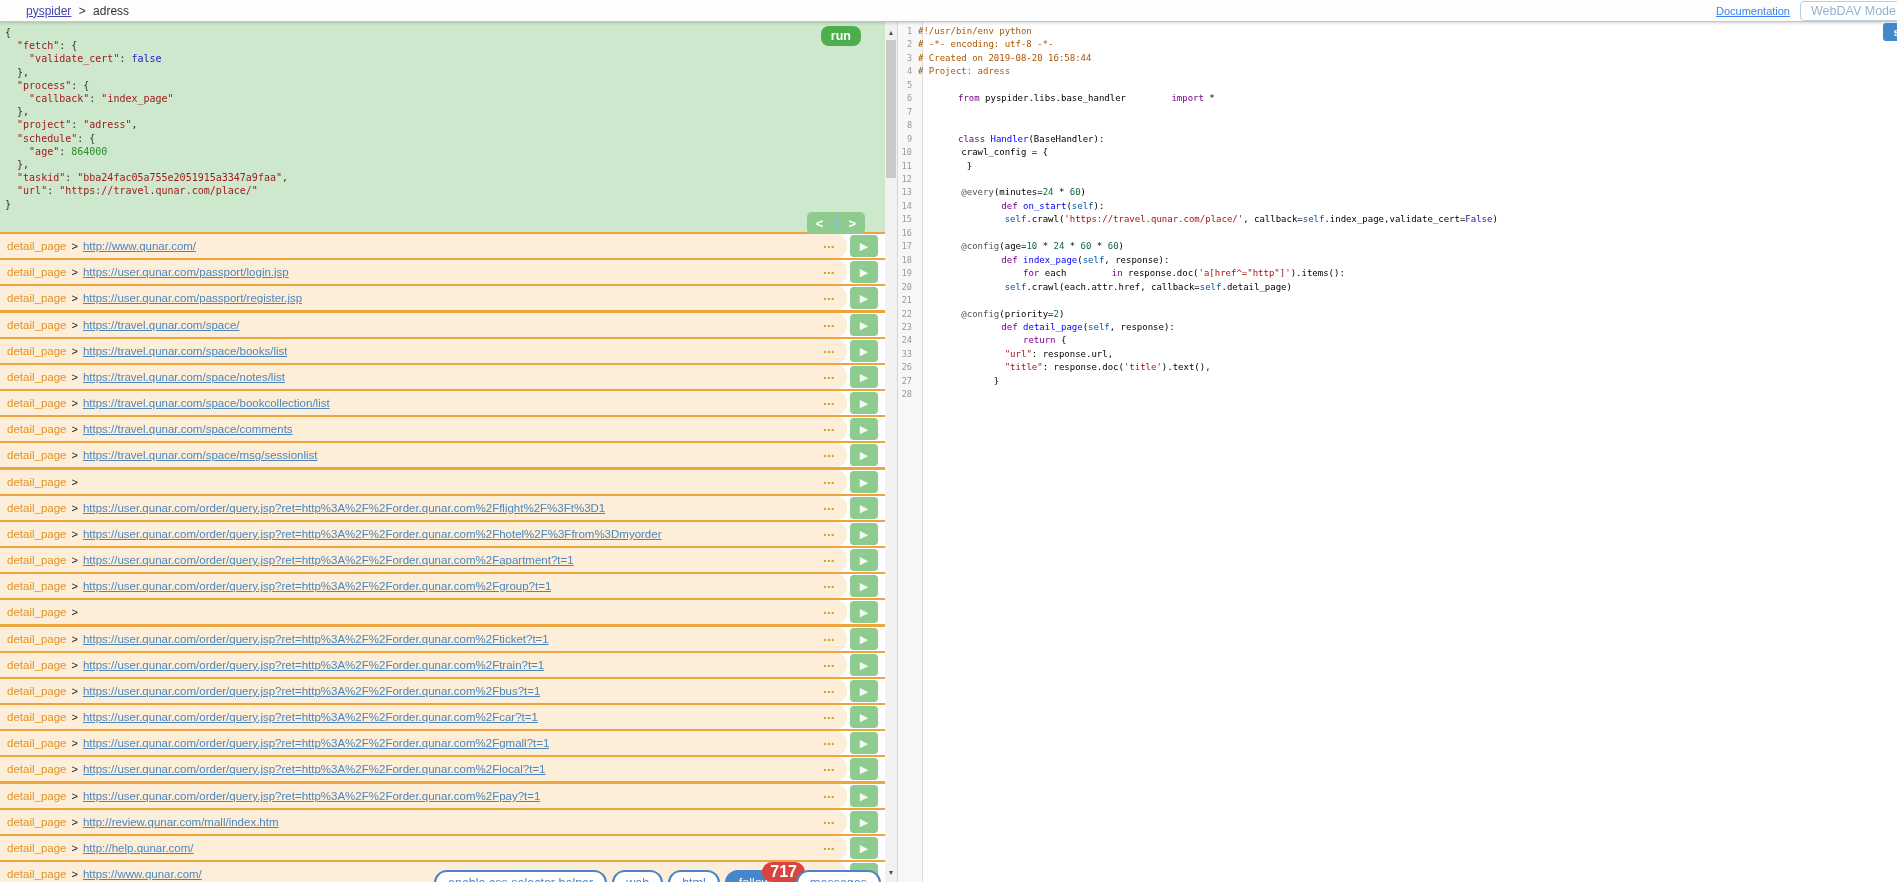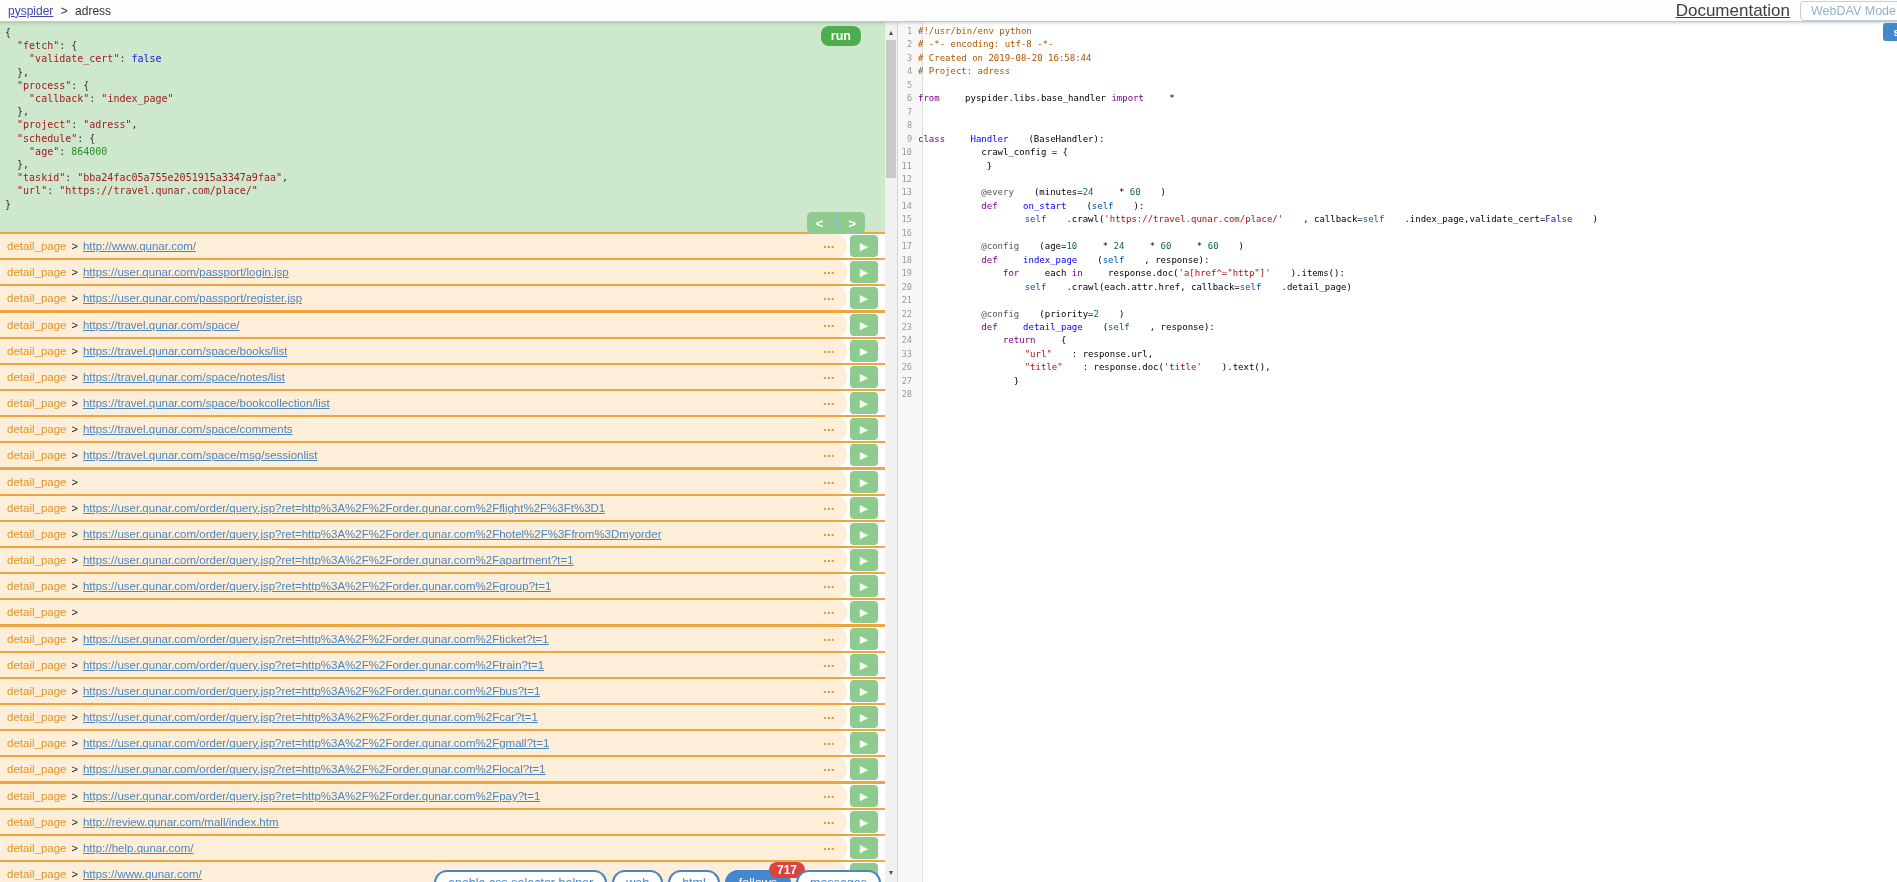--- a/index.html
+++ b/index.html
@@ -3,25 +3,25 @@
 <meta charset="utf-8">
 <style>
   * { margin:0; padding:0; box-sizing:border-box; }
   html,body { width:1897px; height:882px; overflow:hidden; background:#fff;
     font-family:"Liberation Sans", sans-serif; position:relative; }
 
   
   .top-header { height:22px; background:#fdfdfd; border-bottom:1px solid #c6c6c6;
     box-shadow:0 1px 3px rgba(0,0,0,.18); display:flex; align-items:center;
     justify-content:space-between; padding:0 6px 0 8px; position:relative; z-index:30; }
-  .crumb { font-size:12px; color:#333; }
+  .crumb { font-size:12px; color:#333;margin-left:18px; }
   .crumb a { color:#4444b4; text-decoration:underline; cursor:pointer; }
   .crumb .sep { margin:0 4px; color:#333; }
   .header-right { display:flex; align-items:center; gap:10px; margin-right:-16px; }
-  .doc-link { color:#404040; font-size:17px; text-decoration:underline; cursor:pointer; white-space:nowrap;margin-left:17px; }
+  .doc-link { color:#3b82f6; font-size:11px; text-decoration:underline; cursor:pointer; white-space:nowrap;margin-left:17px; }
   .webdav-btn { background:#fff; border:1px solid #b9cfe2; color:#93b3cd; font-size:12.5px;
     padding:2px 10px; border-radius:4px; white-space:nowrap; cursor:pointer; }
 
   .main { display:flex; height:860px; position:relative; }
 
   
   .left-panel { width:897px; height:860px; position:relative; padding-right:12px; }
 
   .json-block { height:210px; background:#cde8cd; position:relative; }
   .json-block pre { font-family:"DejaVu Sans Mono", monospace; font-size:10px;
@@ -57,44 +57,44 @@
     border-radius:4px; color:#f2fbf2; font-size:11px; cursor:pointer;
     display:flex; align-items:center; justify-content:center; }
 
   
   .toolbar { position:absolute; bottom:-14px; right:16px; display:flex; gap:5px; z-index:20; }
   .tb-btn { position:relative; background:#fff; border:2px solid #4a86c6; color:#4a86c6;
     font-size:12.5px; padding:4px 12px; border-radius:13px; white-space:nowrap; cursor:pointer;
     font-family:"Liberation Sans", sans-serif; }
   .tb-btn.active { background:#4487ce; color:#fff; border-color:#4487ce; }
   .tb-badge { position:absolute; top:-10px; right:-16px; background:#d9443f; color:#fff;
-    font-size:12px; font-weight:bold; padding:1px 8px; border-radius:10px; }
+    font-size:16px; font-weight:bold; padding:1px 8px; border-radius:10px; }
 
   
   .vscroll { position:absolute; top:0; right:0; bottom:-22px; width:12px; background:#f1f1f1; z-index:25; }
   .sb-up,.sb-down { height:16px; display:flex; align-items:center; justify-content:center;
     font-size:7px; color:#555; cursor:pointer; }
   .sb-up { position:absolute; top:2px; left:0; right:0; }
   .sb-down { position:absolute; bottom:24px; left:0; right:0; }
   .sb-thumb { position:absolute; top:18px; left:1px; width:10px; height:138px;
     background:#c9c9c9; cursor:pointer; }
 
   
   .right-panel { flex:1; position:relative; background:#fff; border-left:1px solid #d6d6d6; }
   .gutter-strip { position:absolute; left:0; top:0; bottom:0; width:25px;
     background:#f7f7f7; border-right:1px solid #ddd; }
   .editor { position:relative; padding-top:3px; font-family:"DejaVu Sans Mono", monospace;
     font-size:9px; line-height:13.45px; cursor:text; }
   .cm-line { display:flex; }
   .ln { width:20px; flex:0 0 20px; text-align:right; padding-right:6px; color:#999;
     font-size:8.5px; }
   .lc { white-space:pre; flex:1; }
-  .t-cmt { color:#aa5500; } .t-kw { color:#770088; } .t-def { color:#0000ff; }
+  .t-cmt { color:#aa5500; } .t-kw { color:#770088;margin-left:40px; } .t-def { color:#0000ff; }
   .t-v2 { color:#0055aa;text-align:center; } .t-str { color:#aa1111; } .t-num { color:#116644; }
-  .t-meta { color:#555; } .t-bi { color:#3300aa; } .t-pl { color:#000;padding-left:20px; }
+  .t-meta { color:#555; } .t-bi { color:#3300aa; } .t-pl { color:#000; }
 
   .save-btn { position:absolute; top:1px; right:-32px; background:#4488cc; color:#fff;
     font-weight:bold; font-size:11px; border:none; border-radius:3px; padding:3px 11px;
     cursor:pointer; z-index:40; }
 </style>
 </head>
 <body>
 
 <header class="top-header">
   <div class="crumb">

